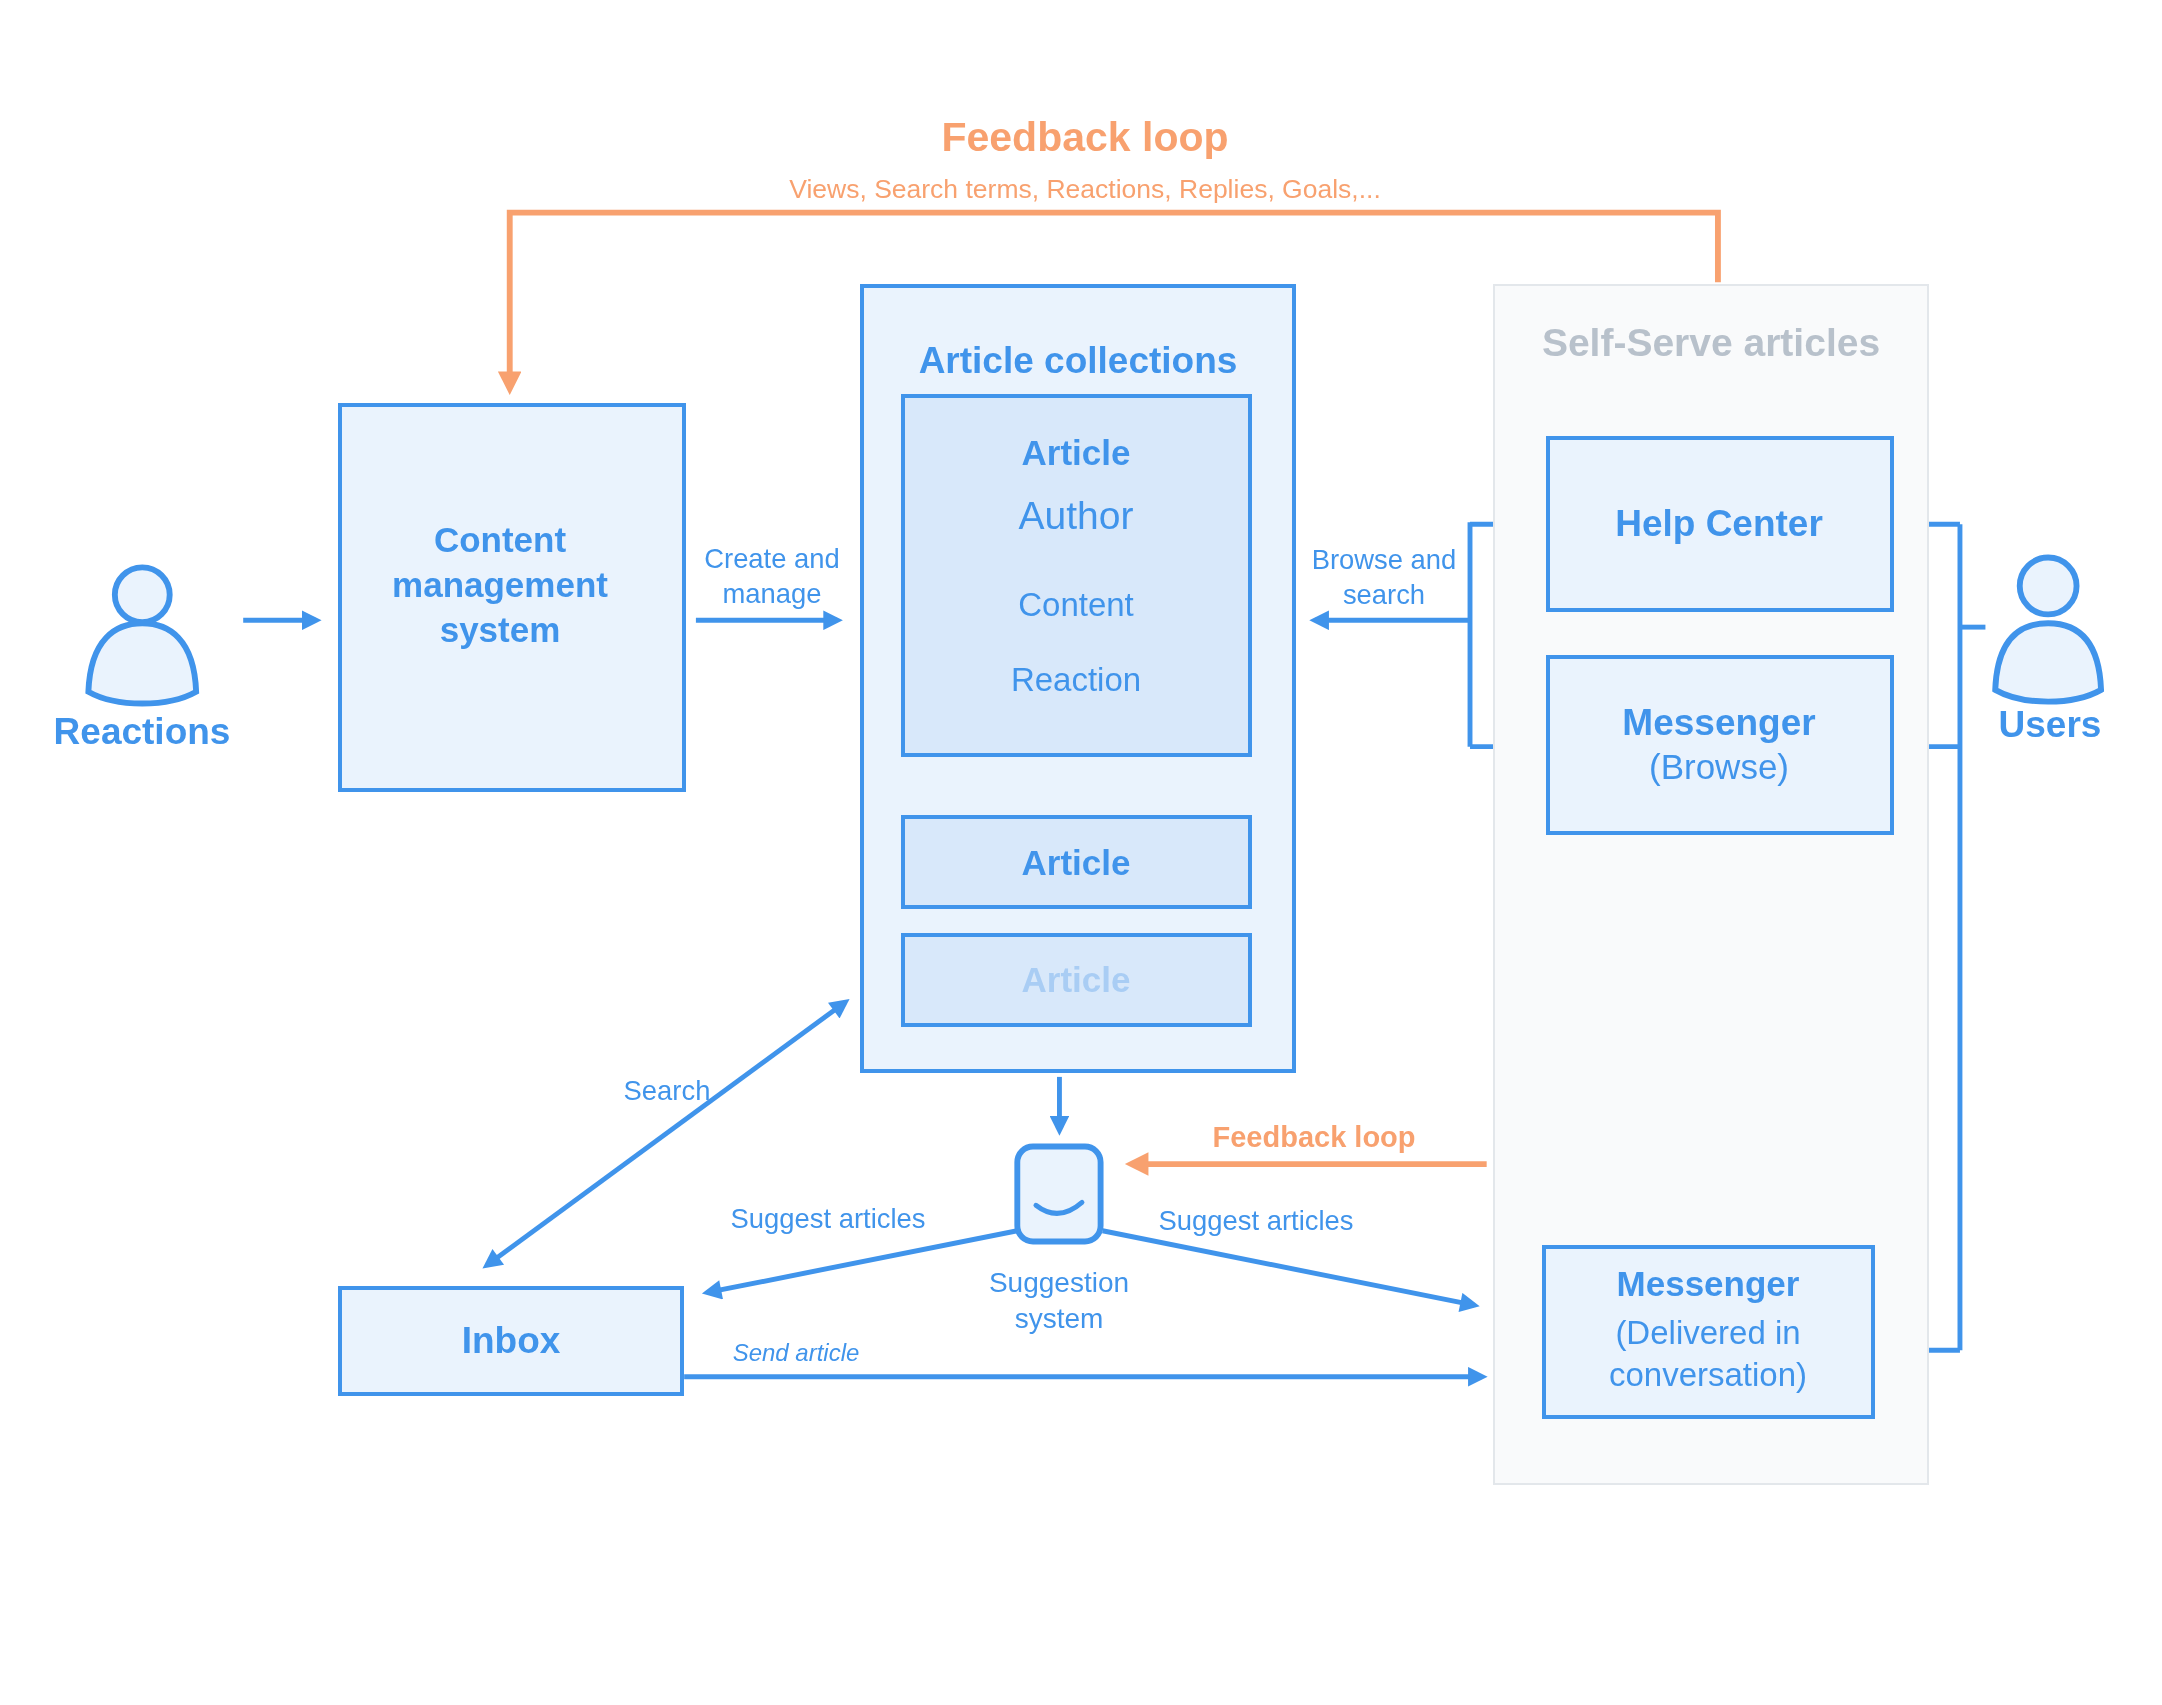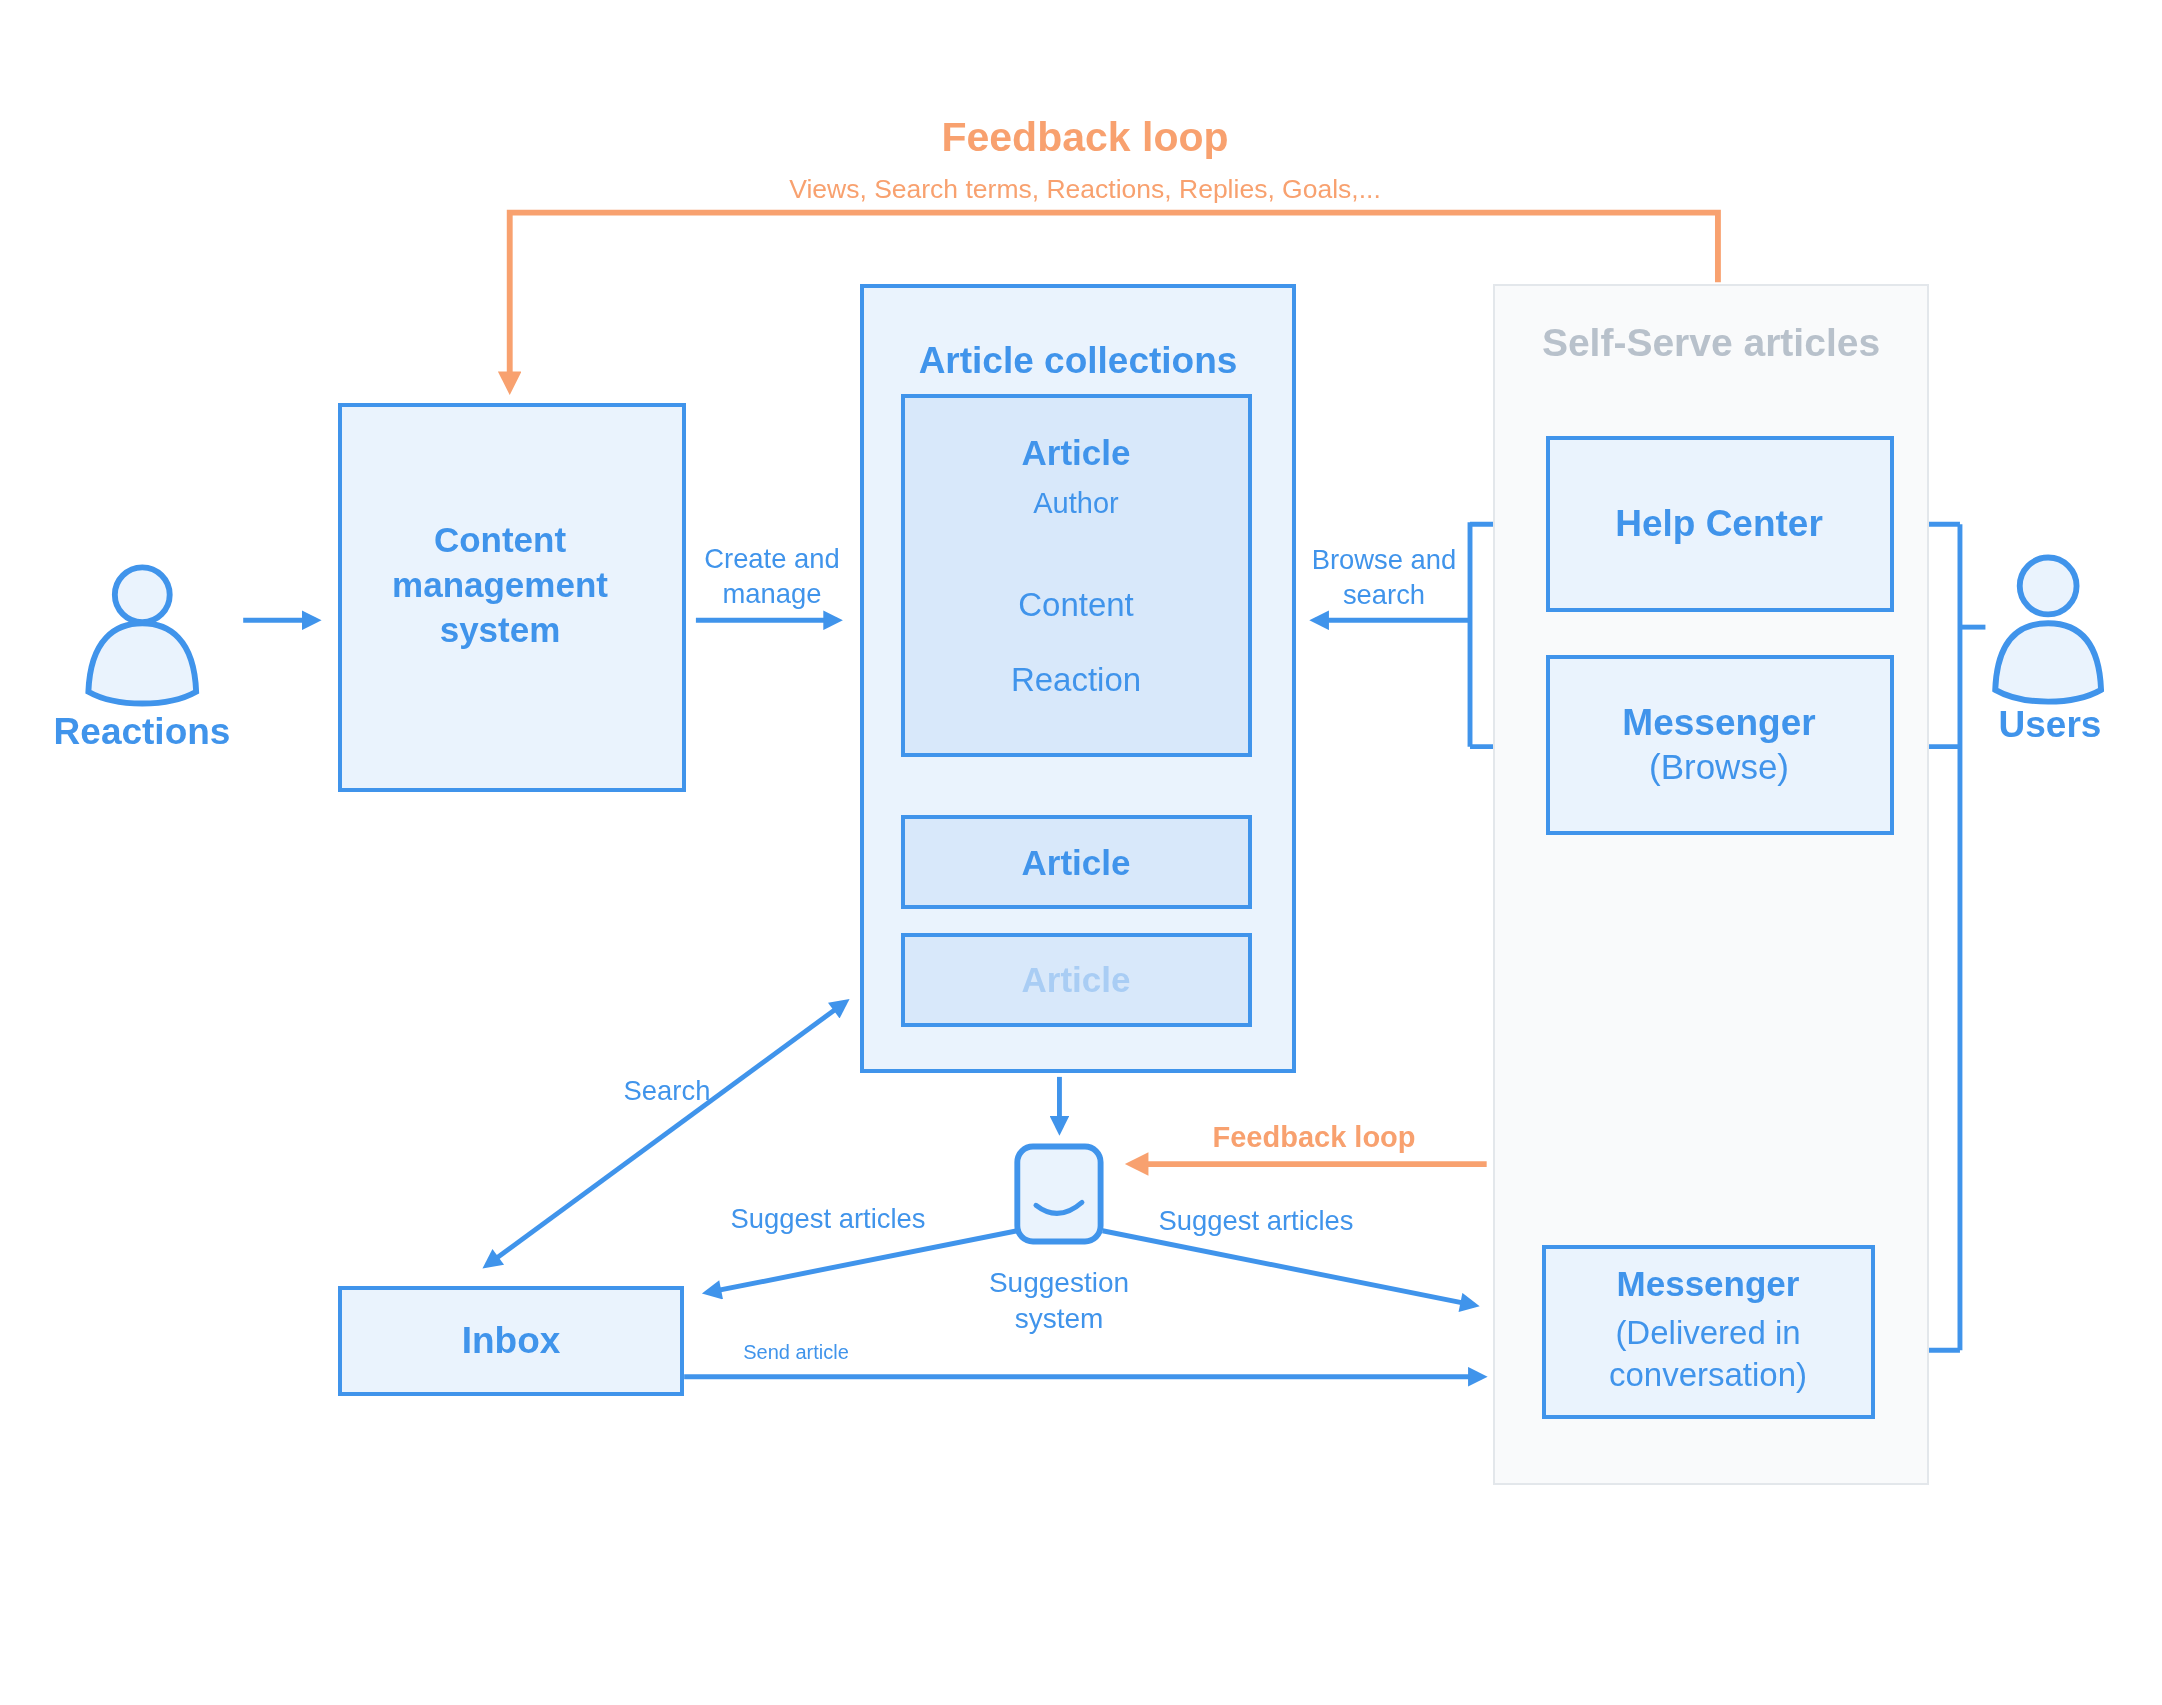--- a/index.html
+++ b/index.html
@@ -112,21 +112,21 @@
   <div class="label bold wrap" style="left:500px;top:585px;width:274px;font-size:35px;">Content management system</div>
 
   <div class="label bold" style="left:142px;top:732px;font-size:37px;">Reactions</div>
   <div class="label bold" style="left:2050px;top:725px;font-size:37px;">Users</div>
 
   <div class="box" style="left:860px;top:284px;width:436px;height:789px;"></div>
   <div class="label bold" style="left:1078px;top:346px;font-size:37px;margin-top:15px;">Article collections</div>
 
   <div class="box box-inner" style="left:901px;top:394px;width:351px;height:363px;"></div>
   <div class="label bold" style="left:1076px;top:453px;font-size:35px;">Article</div>
-  <div class="label" style="left:1076px;top:504px;font-size:29px;">Author</div>
+  <div class="label" style="left:1076px;top:516px;font-size:39px;">Author</div>
   <div class="label" style="left:1076px;top:605px;font-size:33px;">Content</div>
   <div class="label" style="left:1076px;top:680px;font-size:33px;">Reaction</div>
 
   <div class="box box-inner" style="left:901px;top:815px;width:351px;height:94px;"></div>
   <div class="label bold" style="left:1076px;top:863px;font-size:35px;">Article</div>
 
   <div class="box box-inner" style="left:901px;top:933px;width:351px;height:94px;"></div>
   <div class="label bold faded" style="left:1076px;top:980px;font-size:35px;">Article</div>
 
   <div class="box" style="left:1546px;top:436px;width:348px;height:176px;"></div>
@@ -143,17 +143,17 @@
   <div class="box" style="left:338px;top:1286px;width:346px;height:110px;"></div>
   <div class="label bold" style="left:511px;top:1341px;font-size:37px;">Inbox</div>
 
   <div class="label wrap" style="left:1059px;top:1301px;width:167px;font-size:28px;">Suggestion system</div>
 
   <div class="label wrap" style="left:772px;top:576px;width:167px;font-size:27.4px;">Create and manage</div>
   <div class="label wrap" style="left:1384px;top:577px;width:186px;font-size:27.4px;">Browse and search</div>
   <div class="label" style="left:667px;top:1091px;font-size:27.4px;">Search</div>
   <div class="label" style="left:828px;top:1219px;font-size:27.4px;">Suggest articles</div>
   <div class="label" style="left:1256px;top:1221px;font-size:27.4px;">Suggest articles</div>
-  <div class="label" style="left:796px;top:1353px;font-size:20px;">Send article</div>
+  <div class="label" style="left:796px;top:1353px;font-size:24px;font-style:italic;">Send article</div>
   <div class="label bold orange" style="left:1314px;top:1138px;font-size:29px;">Feedback loop</div>
 
 </div>
 
 
 </body></html>

